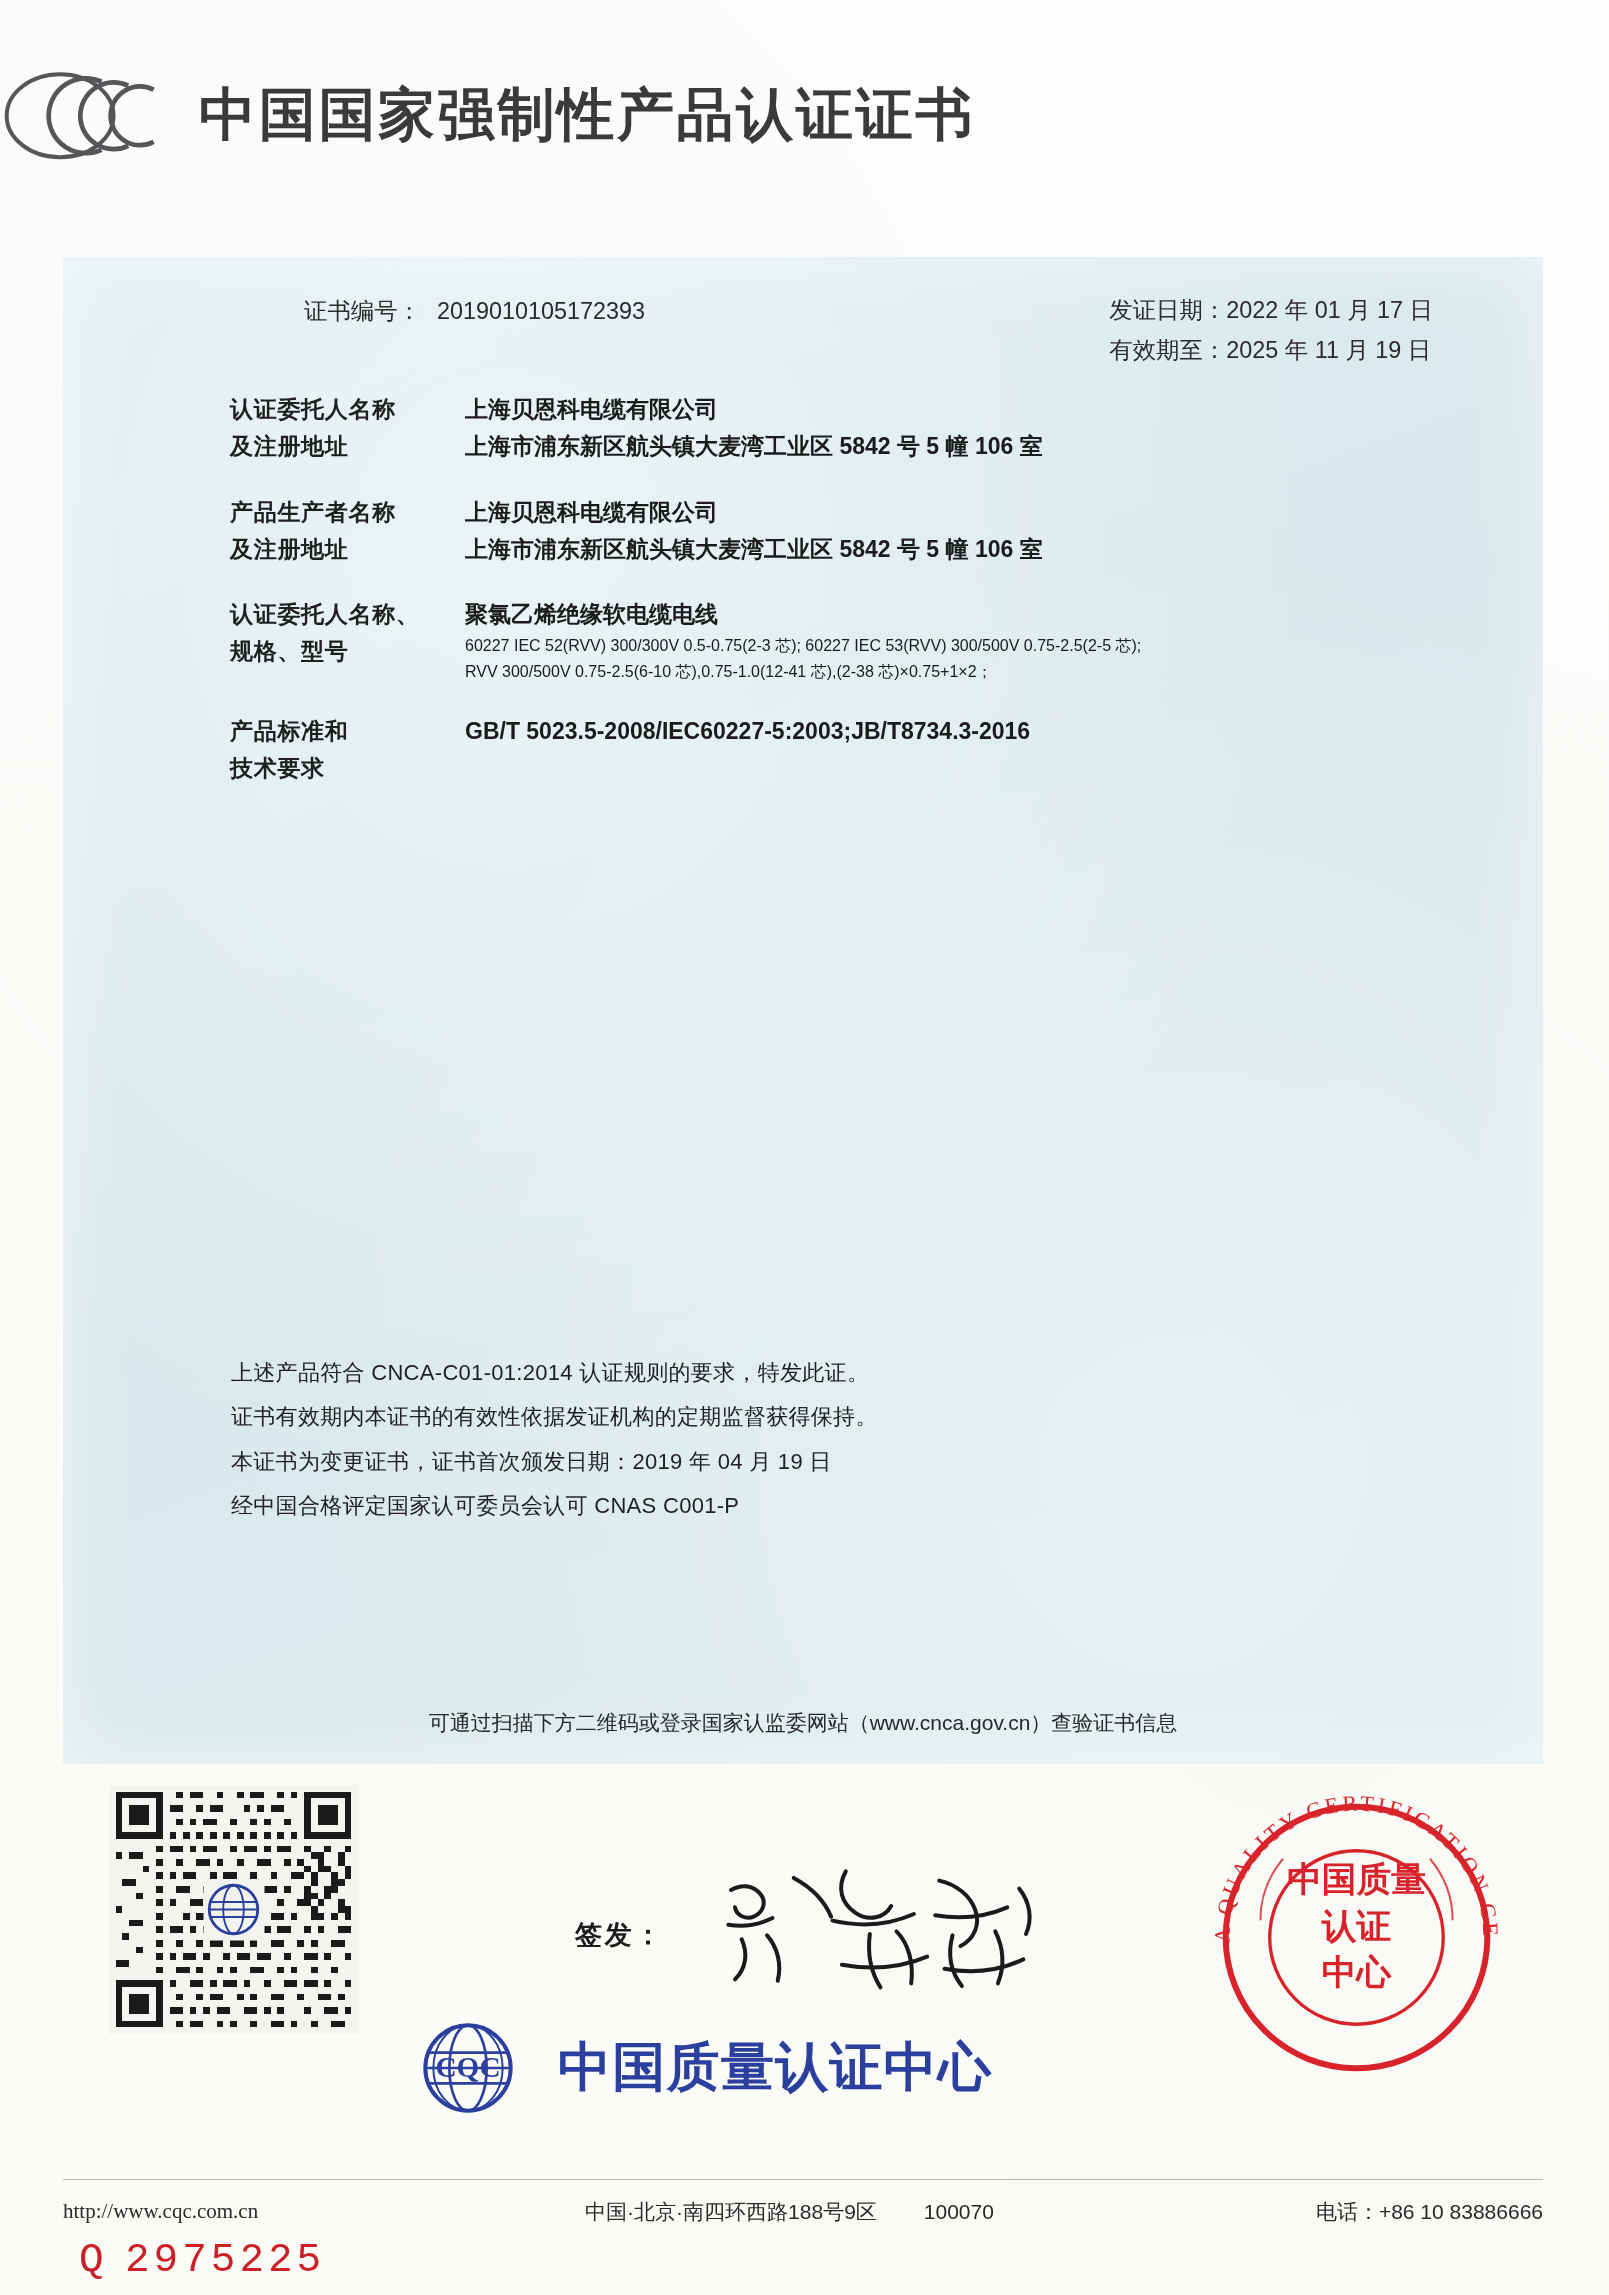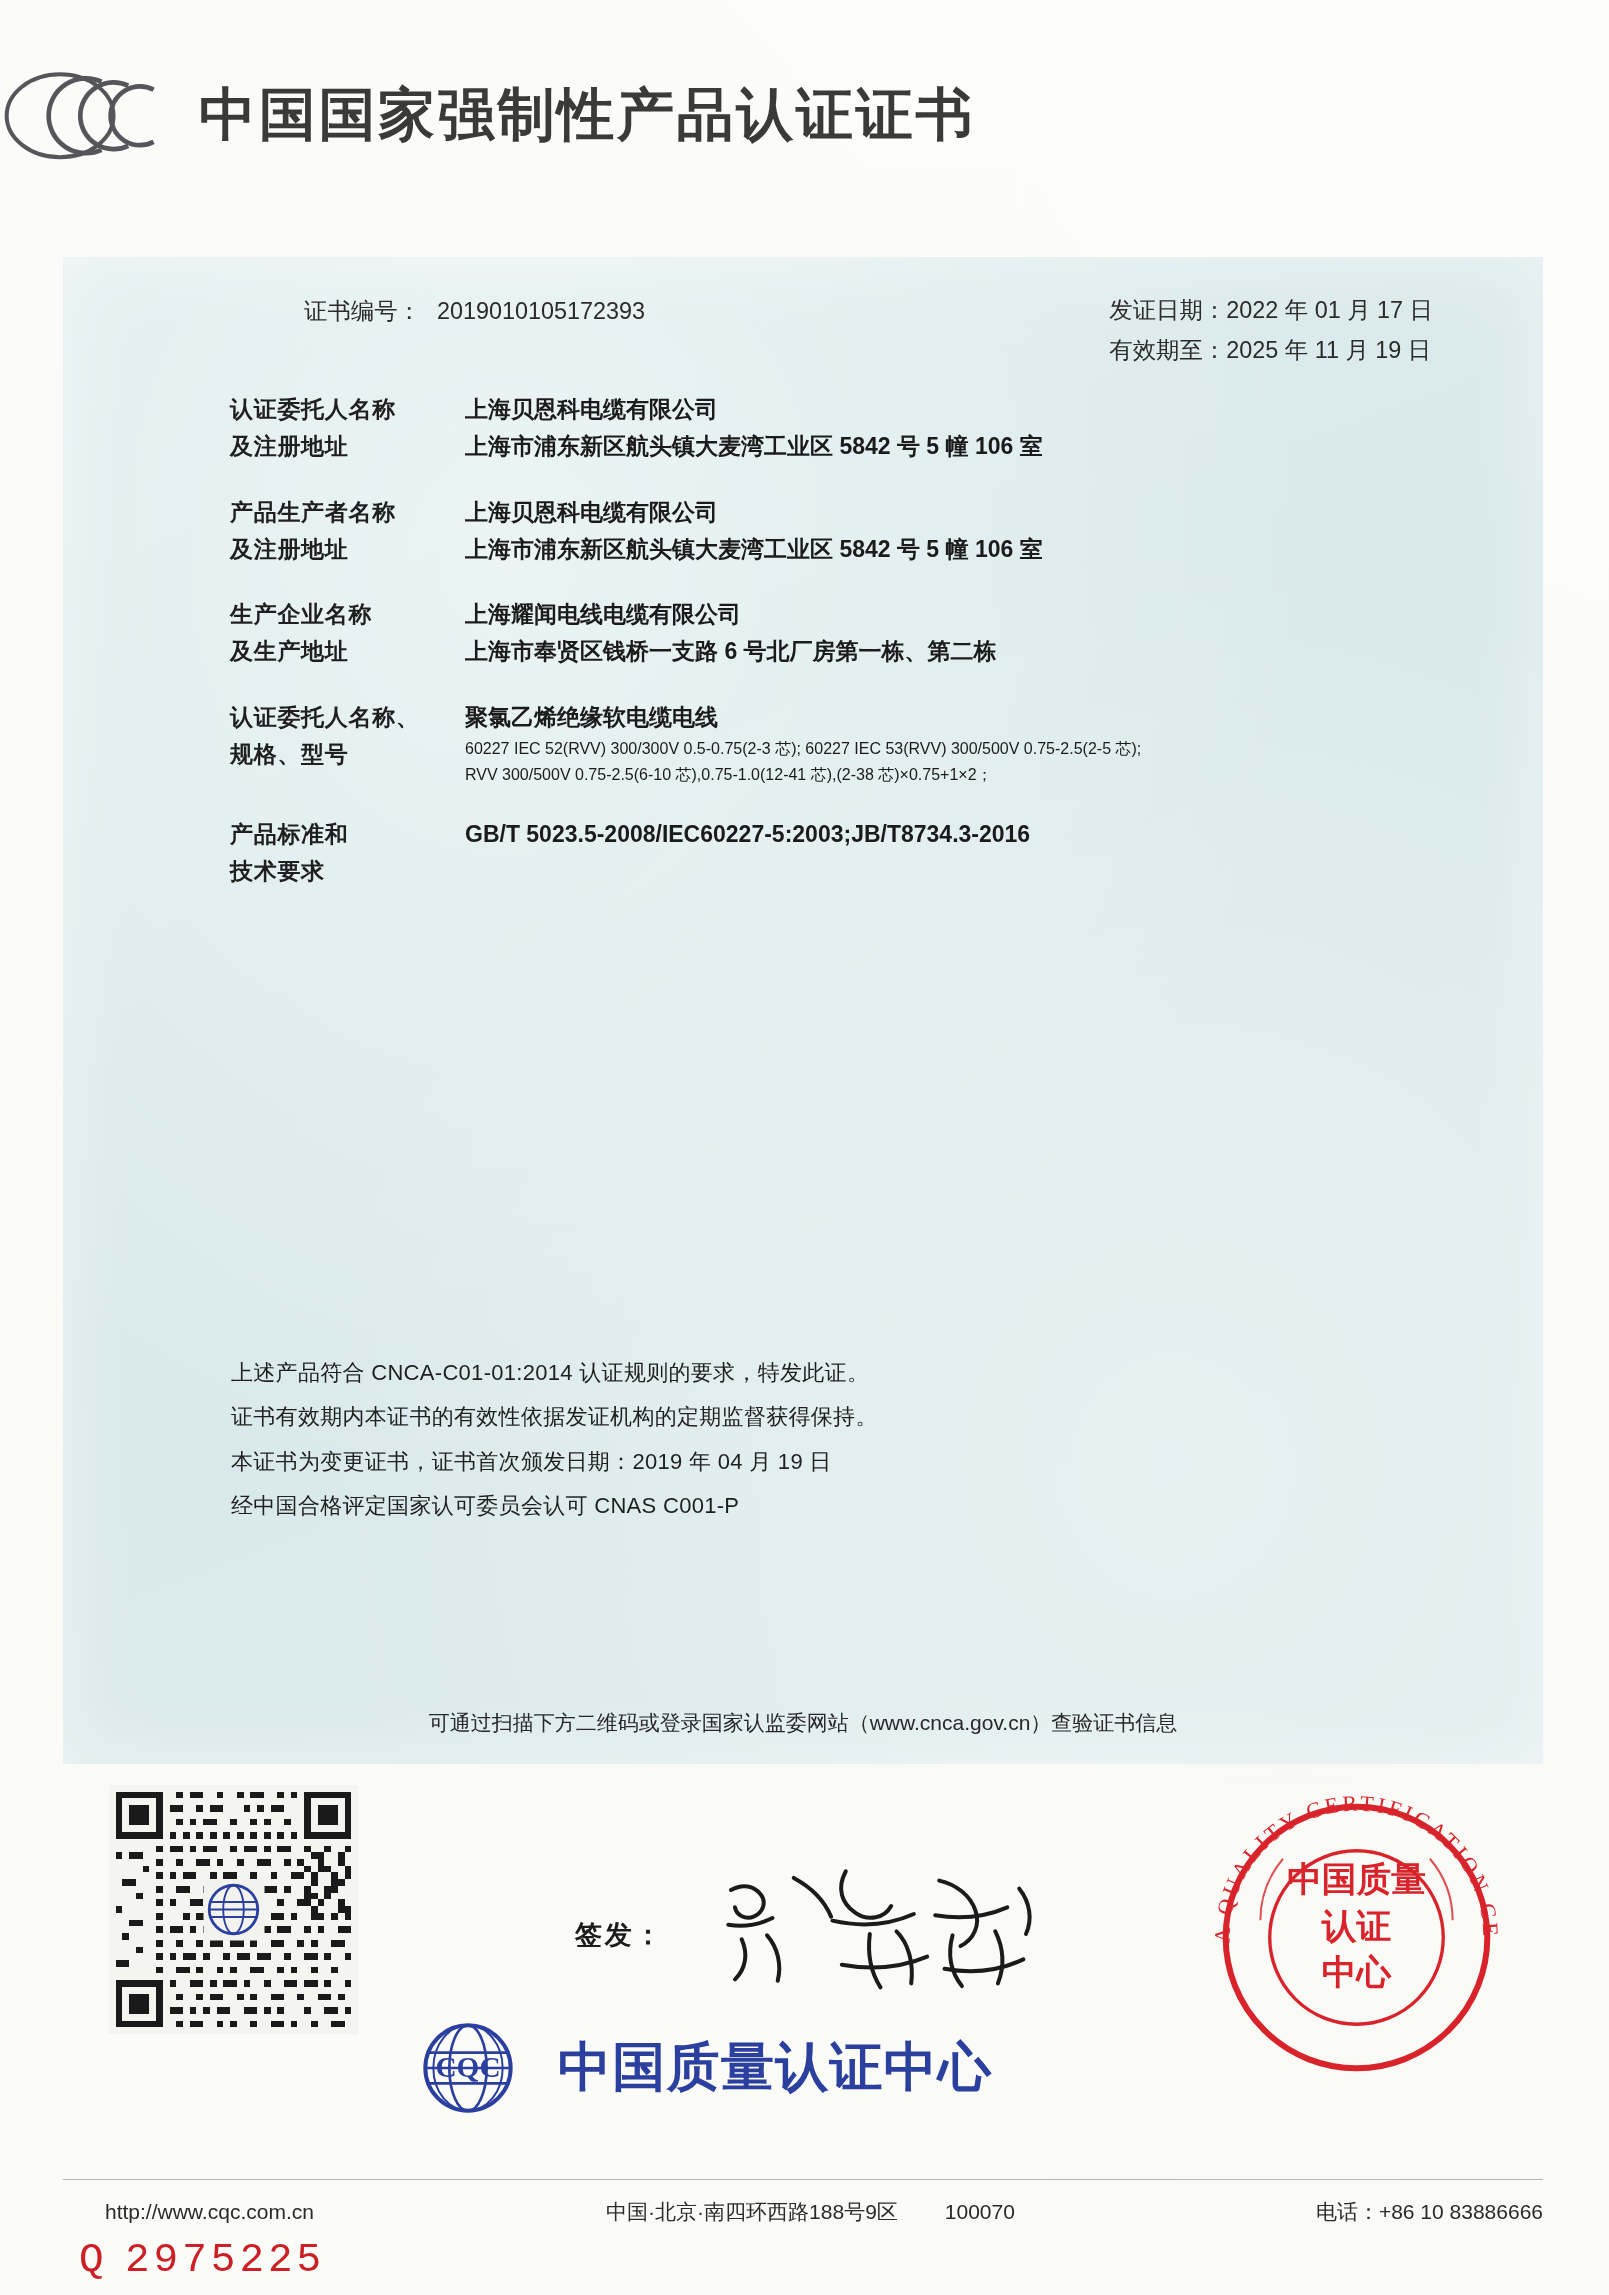--- a/index.html
+++ b/index.html
@@ -236,21 +236,21 @@
     position: absolute;
     left: 63px;
     top: 2190px;
     width: 1480px;
     height: 43px;
     display: flex;
     align-items: center;
     font-size: 21px;
     color: #2a2a2a;
   }
-  .footer-left  { width: 347px; font-family: Liberation Sans, sans-serif; margin-left: 42px; }
+  .footer-left  { width: 347px; font-family: Liberation Serif, serif; }
   .footer-mid   { flex: 1; text-align: center; }
   .footer-mid .zip { margin-left: 47px; }
   .footer-right { width: 374px; text-align: right; }
 
   .serial {
     position: absolute;
     left: 79px;
     top: 2237px;
     font-size: 41px;
     color: #cc2026;
@@ -309,30 +309,20 @@
         <div class="field-label">
           <div>产品生产者名称</div>
           <div>及注册地址</div>
         </div>
         <div class="field-value">
           <span class="line">上海贝恩科电缆有限公司</span>
           <span class="line">上海市浦东新区航头镇大麦湾工业区 5842 号 5 幢 106 室</span>
         </div>
       </div>
 
-      <div class="field-row">
-        <div class="field-label">
-          <div>生产企业名称</div>
-          <div>及生产地址</div>
-        </div>
-        <div class="field-value">
-          <span class="line">上海耀闻电线电缆有限公司</span>
-          <span class="line">上海市奉贤区钱桥一支路 6 号北厂房第一栋、第二栋</span>
-        </div>
-      </div>
 
       <div class="field-row">
         <div class="field-label">
           <div>认证委托人名称、</div>
           <div>规格、型号</div>
         </div>
         <div class="field-value">
           <span class="line">聚氯乙烯绝缘软电缆电线</span>
           <span class="line small">60227 IEC 52(RVV) 300/300V 0.5-0.75(2-3 芯); 60227 IEC 53(RVV) 300/500V 0.75-2.5(2-5 芯);</span>
           <span class="line small">RVV 300/500V 0.75-2.5(6-10 芯),0.75-1.0(12-41 芯),(2-38 芯)×0.75+1×2；</span>

